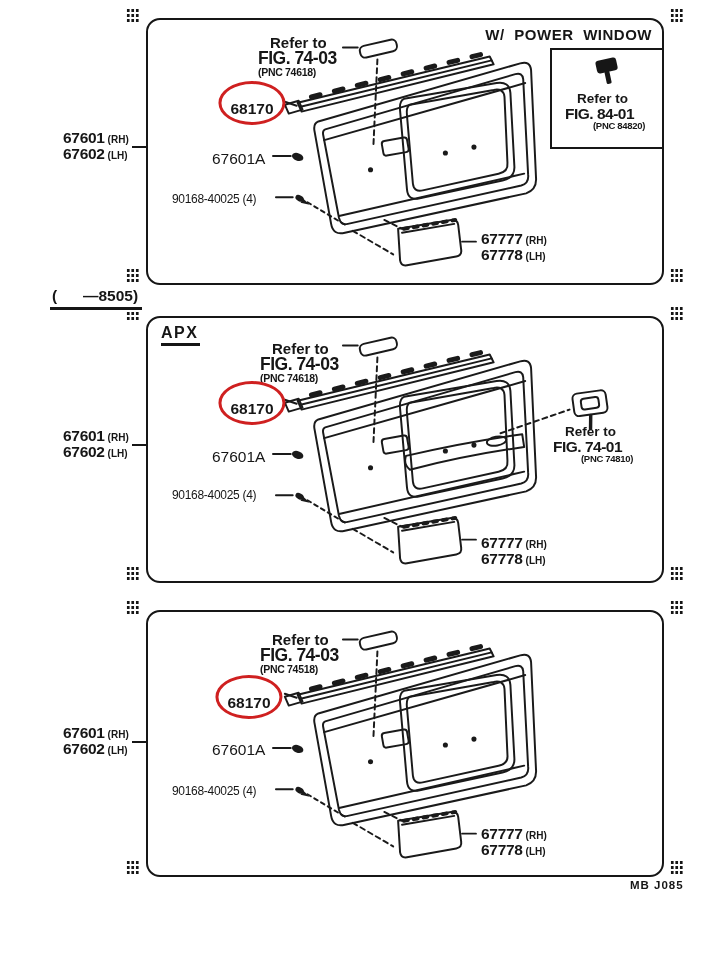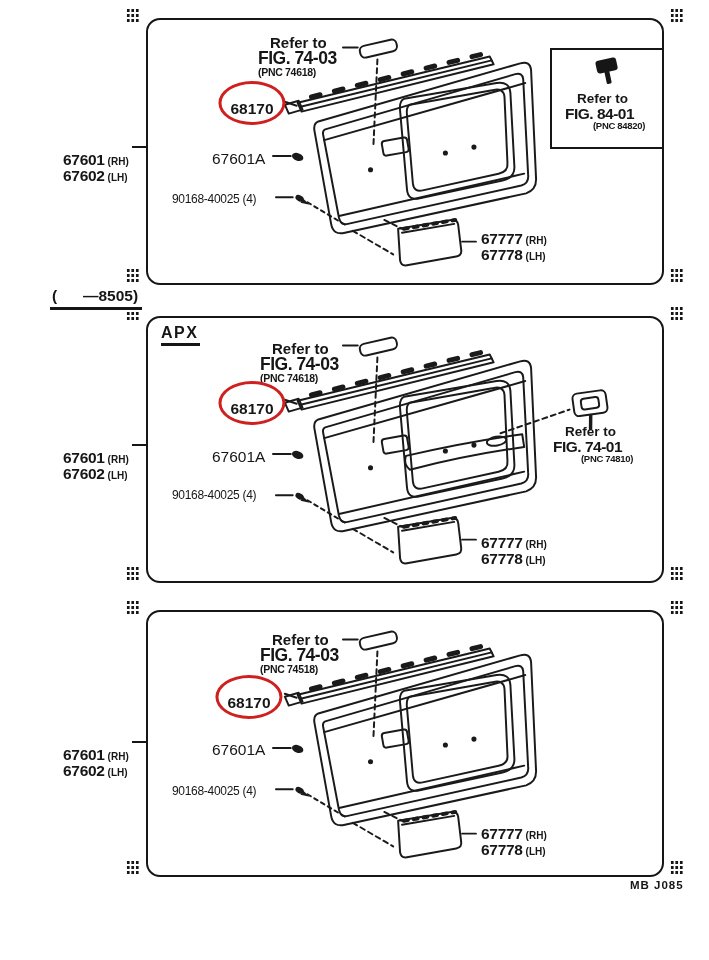--- a/index.html
+++ b/index.html
@@ -25,21 +25,21 @@
   .clip-lbl{position:absolute;font-size:15.5px;font-weight:normal;white-space:nowrap;}
   .pocket-lbl{position:absolute;}
   .hdr-right{position:absolute;top:6px;right:10px;font-size:15px;font-weight:bold;
         letter-spacing:0.5px;word-spacing:5px;}
   .hdr-apx{position:absolute;top:6px;left:13px;font-size:16px;font-weight:bold;
         letter-spacing:1.5px;border-bottom:3px solid #161616;padding:0 2px 1px 0;}
   .inset{position:absolute;left:402px;top:28px;width:110px;height:97px;
         border:2px solid #161616;background:#fff;}
   .inset .glyph{display:block;margin:4px auto 0;}
   .inset .txt{padding-left:13px;margin-top:2px;}
-  .door-left{position:absolute;margin-top:22px;}
+  .door-left{position:absolute;}
   .tickline{position:absolute;border-top:2.5px solid #161616;height:0;}
   .divider{position:absolute;left:50px;top:287px;font-size:15.5px;font-weight:bold;
         border-bottom:3px solid #161616;padding:0 4px 2px 2px;white-space:pre;}
   .footer-code{position:absolute;left:602px;top:879px;font-size:11.5px;font-weight:bold;letter-spacing:1px;padding-left:28px;}
   .perf{position:absolute;width:13px;height:16px;
         background-image:radial-gradient(#161616 1.4px,transparent 1.6px);
         background-size:4.5px 5px;}
 </style>
 </head>
 <body>
@@ -106,20 +106,21 @@
     </symbol>
   </defs>
 </svg>
 
 <div class="page">
 
   <section class="panel" style="top:18px;">
     <svg class="art" width="514" height="263" viewBox="0 0 518 267">
       <use href="#door-art"></use>
     </svg>
+    <div class="hdr-right">W/ POWER WINDOW</div>
     <div class="refer" style="left:110px;top:15px;">
       <div class="r1">Refer to</div>
       <div class="r2">FIG. 74-03</div>
       <div class="r3">(PNC 74618)</div>
     </div>
     <div class="circle-part" style="left:104px;top:83px;">68170</div>
     <div class="clip-lbl" style="left:64px;top:130px;">67601A</div>
     <div class="screw-lbl" style="left:24px;top:172px;">90168-40025 (4)</div>
     <div class="pocket-lbl" style="left:333px;top:212px;">
       <div class="row"><span class="num">67777</span><span class="side">(RH)</span></div>

